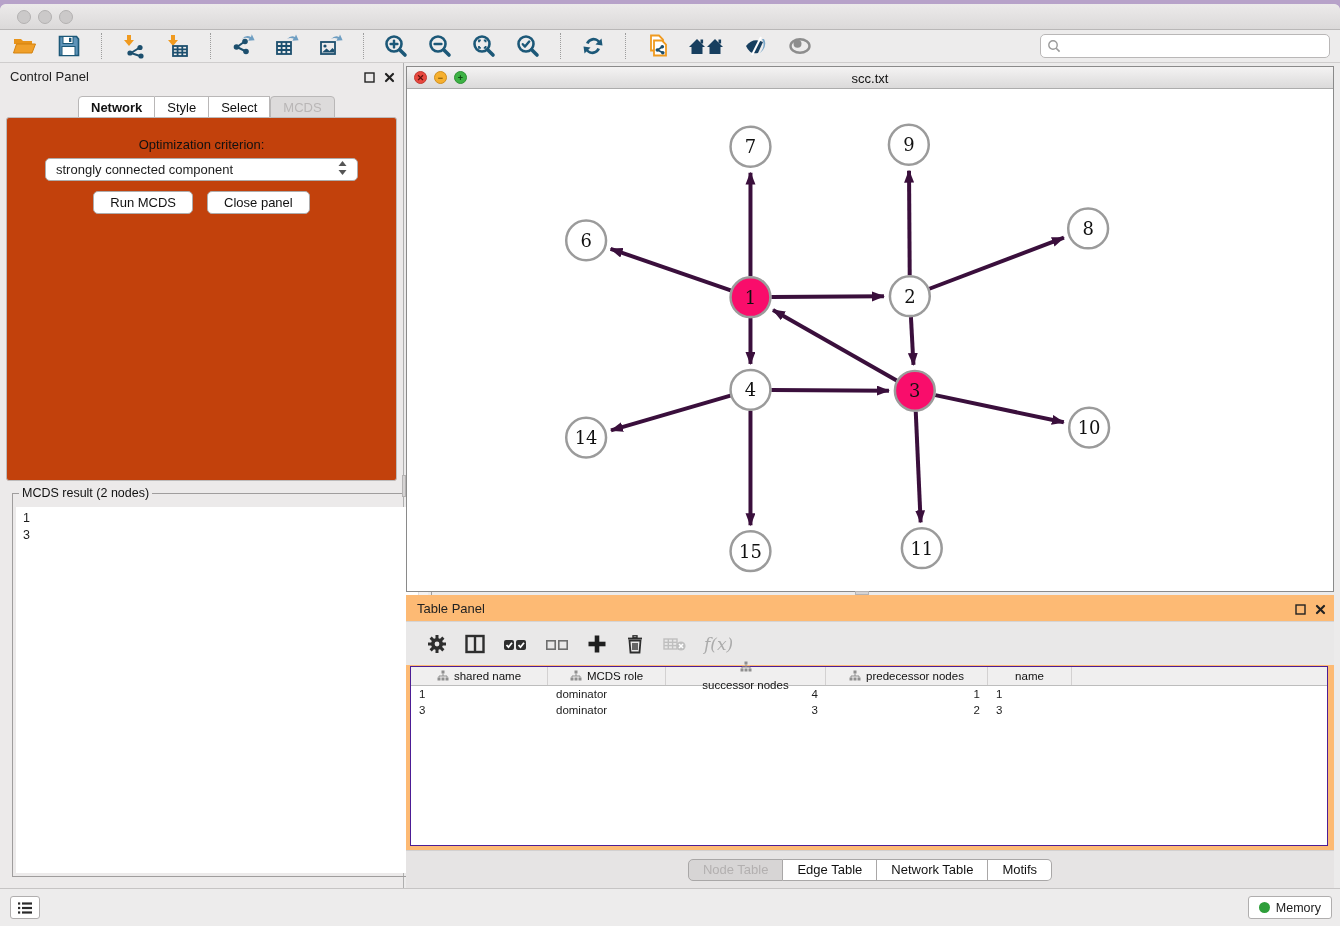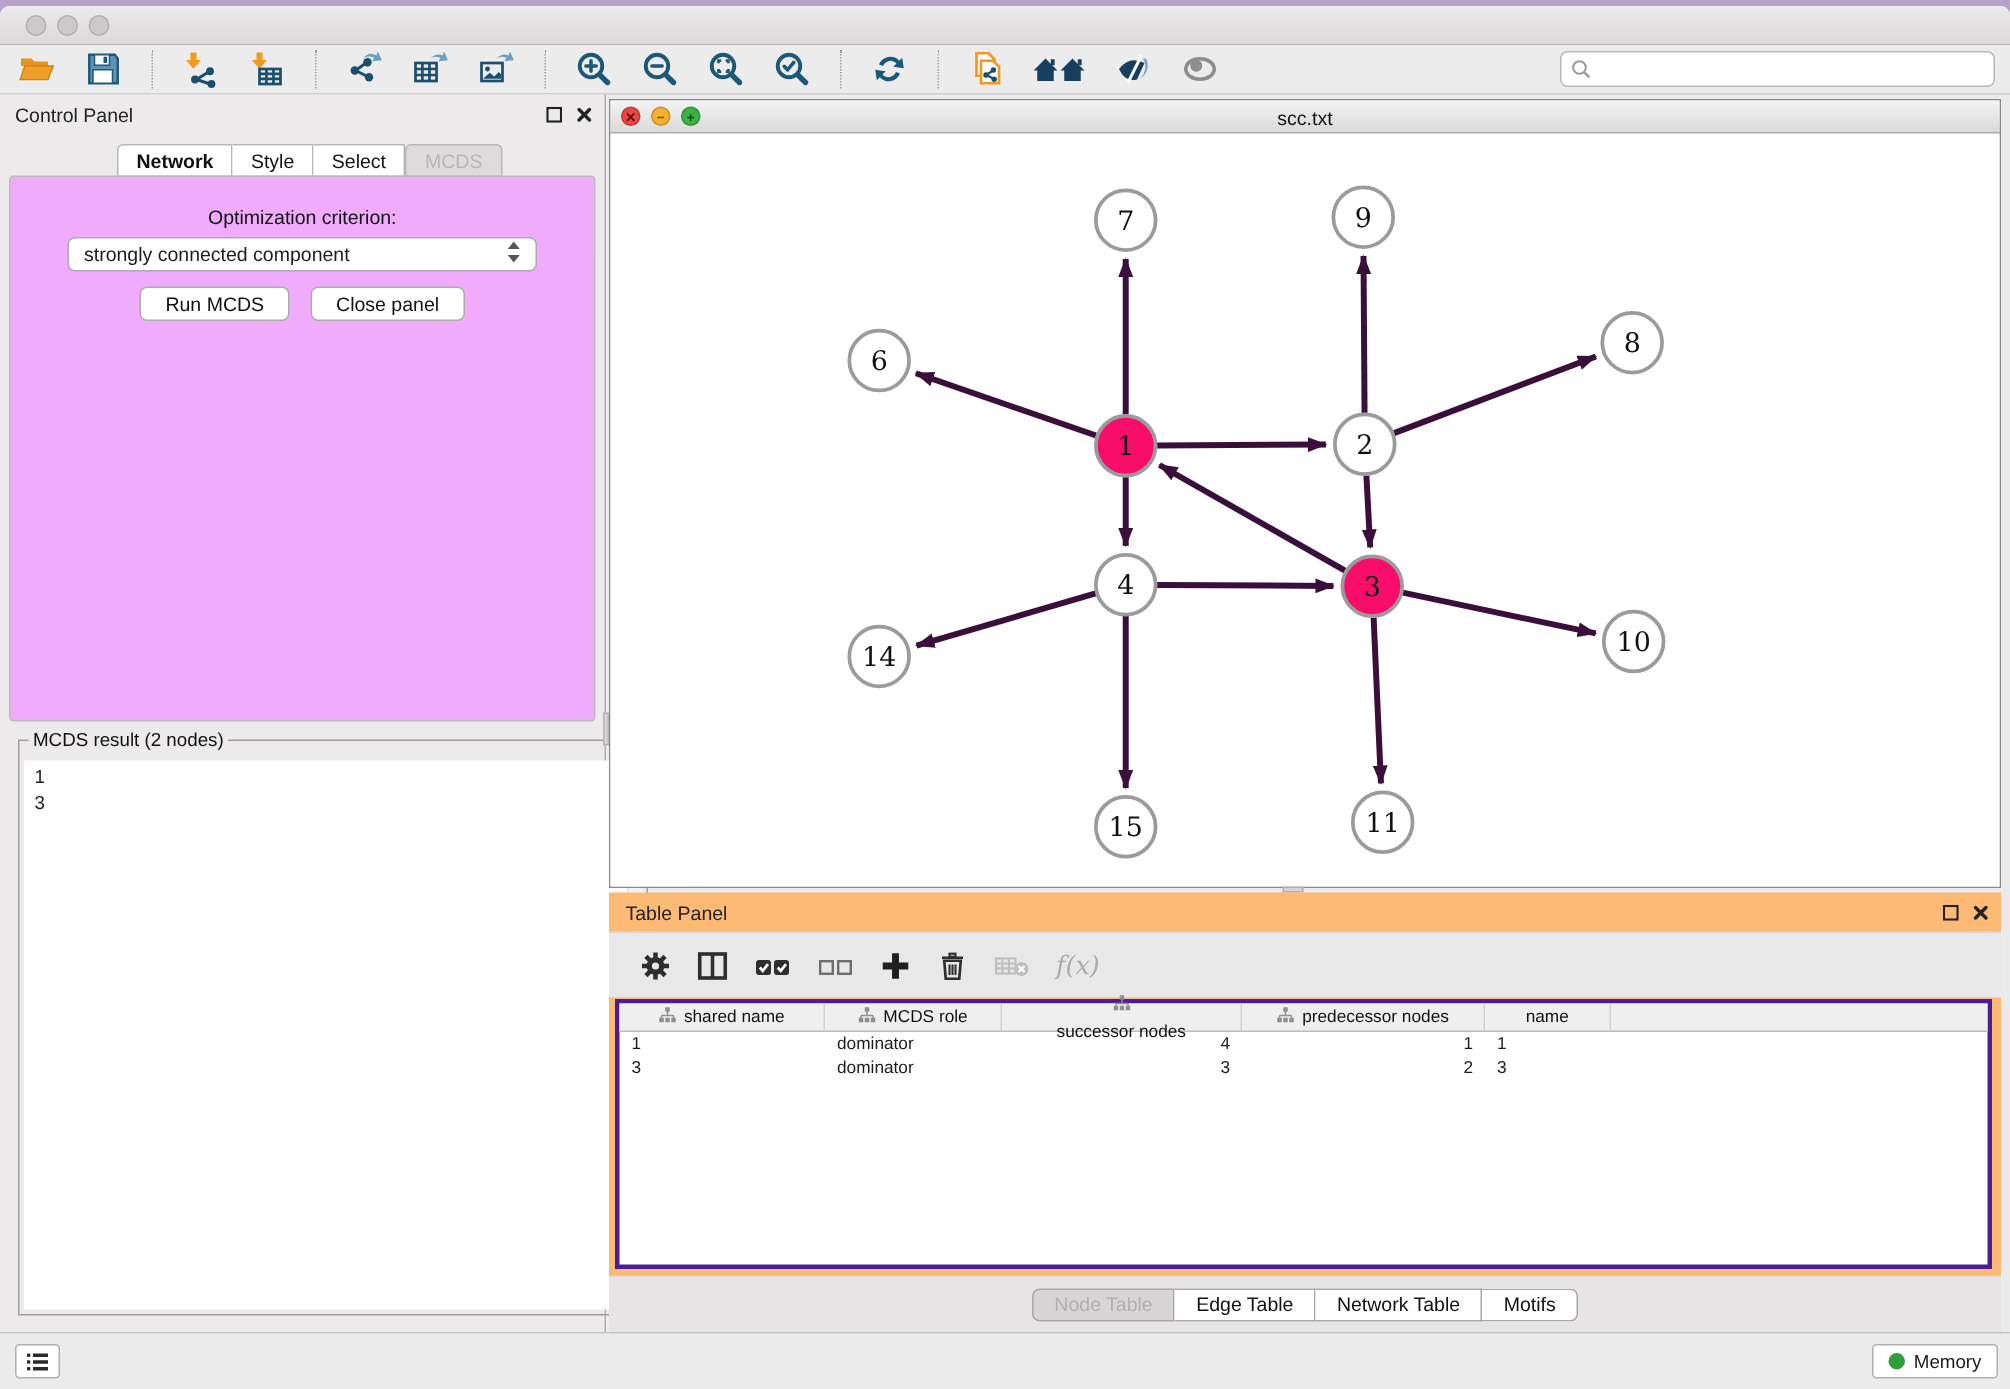--- a/index.html
+++ b/index.html
@@ -39,21 +39,21 @@
   .panel-head .panel-title { position:absolute; left:10px; top:6px; font-size:13px; color:#222; }
   .panel-icons { position:absolute; right:8px; top:6px; display:flex; gap:9px; align-items:center; }
 
   .cp-tabs { position:absolute; left:78px; top:33px; display:flex; }
   .tab { height:22px; padding:0 12px; background:#fff; border:1px solid #b9b7b7;
     border-left:none; font-size:13px; display:flex; align-items:center; color:#111; }
   .tab:first-child { border-left:1px solid #b9b7b7; border-radius:4px 0 0 0;font-weight:bold; }
   .tab.sel { background:#dddbdb; color:#b9b6b6; border-radius:4px 4px 0 0; border-left:1px solid #b9b7b7; }
 
   .cp-box { position:absolute; left:6px; right:6px; top:54px; height:364px;
-    background:#f0abfc; border:1px solid #bdbbbb; border-radius:3px; }
+    background:#c2410c; border:1px solid #bdbbbb; border-radius:3px; }
   .opt-label { position:absolute; left:0; right:0; top:19px; text-align:center; font-size:13px; color:#111; }
   .opt-select { position:absolute; left:38px; right:38px; top:40px; height:23px; background:#fff;
     border:1px solid #aeacac; border-radius:5px; font-size:13px; display:flex; align-items:center;
     padding:0 10px; }
   .opt-select .chev { margin-left:auto; }
   .cp-buttons { position:absolute; left:0; right:0; top:73px; display:flex; justify-content:center; gap:14px; }
   .btn { height:23px; background:#fff; border:1px solid #aeacac; border-radius:5px;
     font-size:13px; padding:0 16px; display:flex; align-items:center; color:#111; }
 
   .mcds-fieldset { position:absolute; left:12px; width:420px; top:430px; height:384px;
@@ -88,21 +88,21 @@
     background:#d5d3d3; border:1px solid #b5b3b3; }
 
   
   .table-panel { position:absolute; left:1px; top:532px; width:928px; bottom:0; background:#fdba74; }
   .tp-toolbar { position:absolute; left:0; right:0; top:26px; height:44px; background:#e9e8e8;
     border-top:1px solid #d6d4d4; display:flex; align-items:center; padding-left:20px; gap:16px; }
   .tp-btn { display:flex; align-items:center; justify-content:center; }
   .fx { font-family:"DejaVu Serif", serif; font-style:italic; font-size:17px; color:#ababab; }
 
   .table-box { position:absolute; left:4px; right:6px; top:71px; height:180px;
-    background:#fff; border:3px solid #4c1d95; }
+    background:#fff; border:1px solid #4c1d95; }
   .t-header { display:flex; height:19px; background:#f0efef; border-bottom:1px solid #bdbdbd; }
   .t-hcell { position:relative; display:flex; align-items:center; justify-content:center;
     font-size:11.5px; color:#111; border-right:1px solid #d3d1d1; gap:5px; }
   .t-row { display:flex; height:16px; font-size:11.5px; align-items:center; }
   .t-cell { padding:0 8px; white-space:nowrap; overflow:hidden; }
   .al { text-align:left; } .ar { text-align:right; }
 
   .tp-tabsbar { position:absolute; left:0; right:0; bottom:0; height:38px; background:#e6e4e4;
     border-top:1px solid #d2d0d0; display:flex; align-items:center; justify-content:center; }
   .seg { height:22px; padding:0 14px; background:#fff; border:1px solid #a9a7a7; border-left:none;

